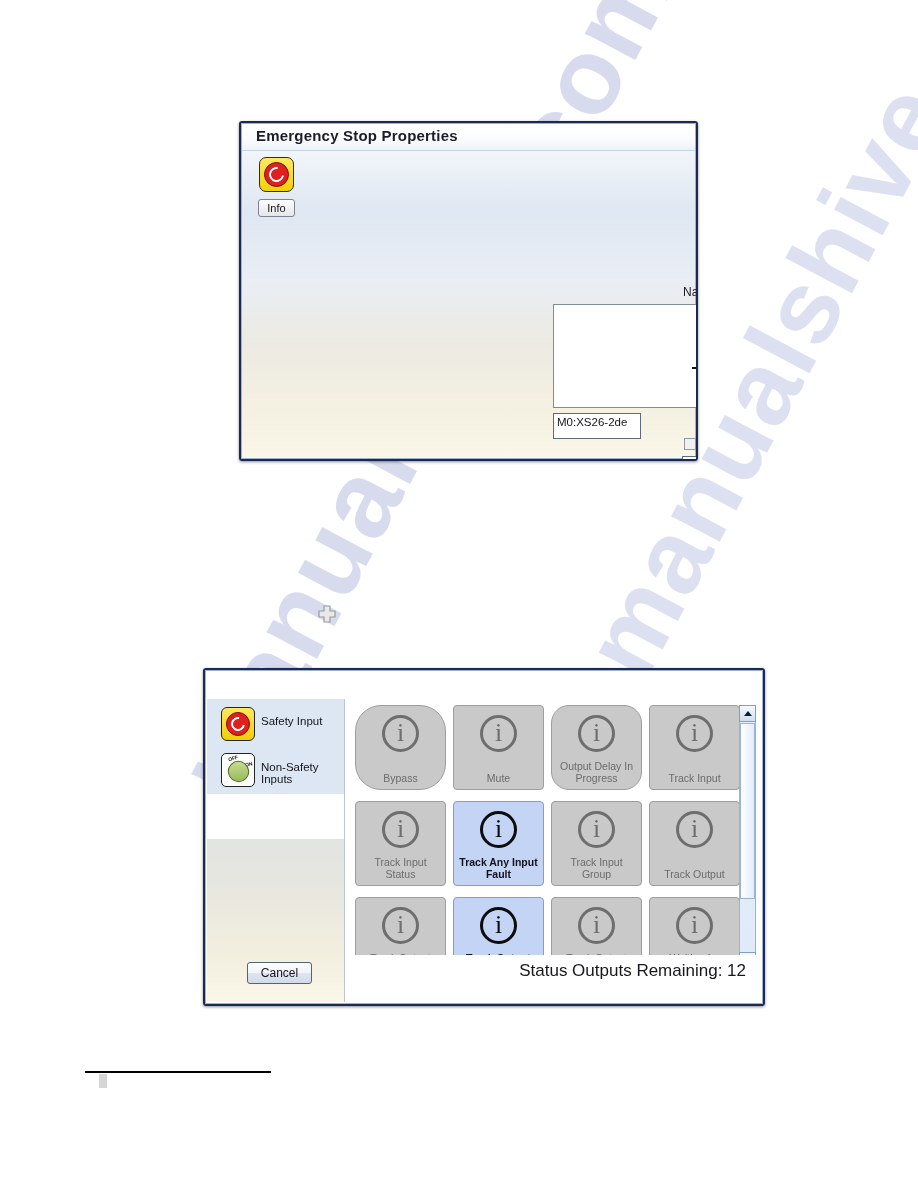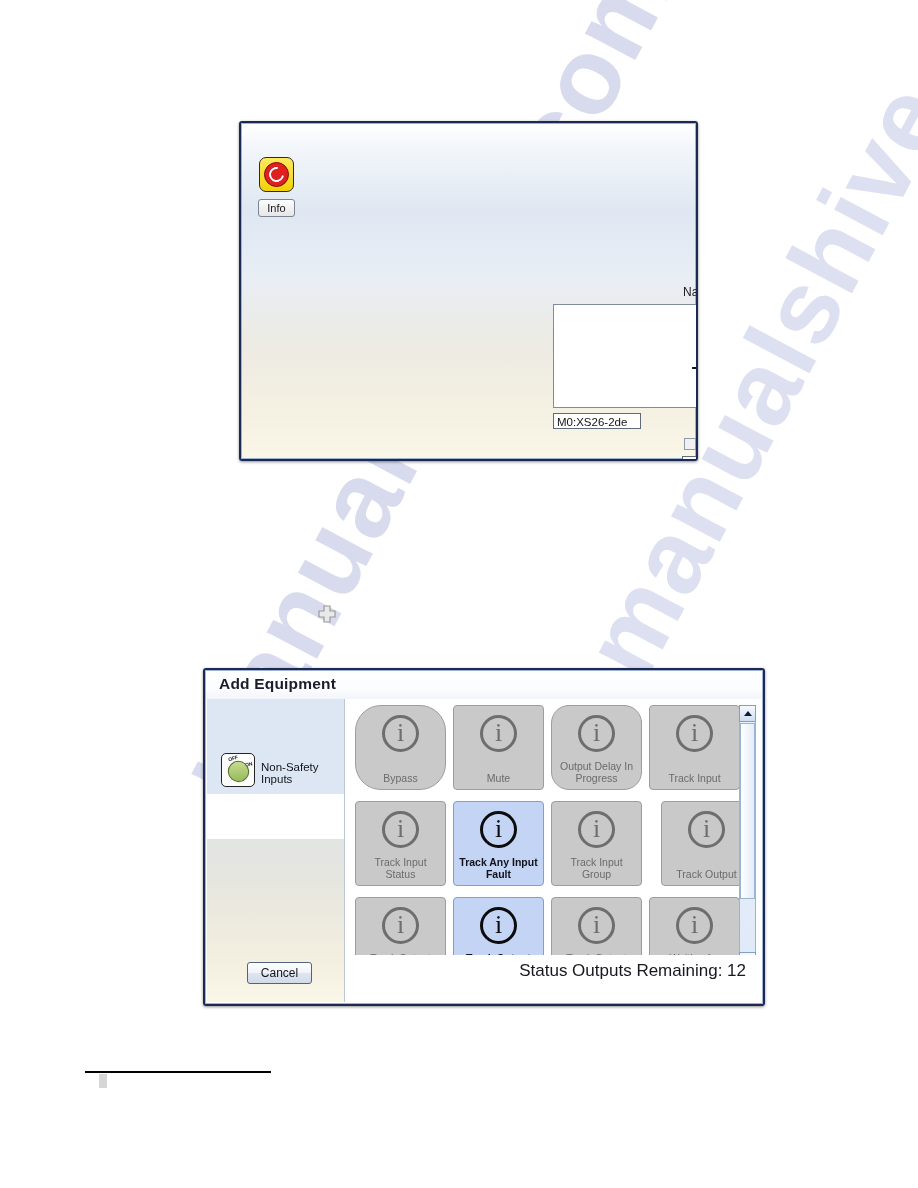--- a/index.html
+++ b/index.html
@@ -87,21 +87,21 @@
   .schematic{
     position:absolute;left:311px;top:180px;width:374px;height:104px;
     border:1px solid #7f8c9b;background:#ffffff;box-sizing:border-box;
   }
 
   
   .combo{
     position:absolute;border:1px solid #5f6b7a;background:#ffffff;
     box-sizing:border-box;font-size:11.5px;color:#14141a;line-height:17px;padding:0 3px;
   }
-  #dev-combo{left:311px;top:289px;width:88px;height:16px;}
+  #dev-combo{left:311px;top:289px;width:88px;height:26px;}
   #in1-combo{left:455px;top:289px;width:42px;height:19px;}
 
   #sim-combo{
     left:440px;top:332px;width:245px;height:17px;
     background:linear-gradient(to bottom,#fbfcfe,#e4ebf4);
     border:1px solid #5f6b7a;font-size:12px;line-height:15px;
   }
 
   .chk{
     position:absolute;left:442px;top:314px;width:12px;height:12px;
@@ -251,20 +251,23 @@
 <div class="page">
 
   <div class="watermark">
     <div class="wm-text wm-a">manualshive.com</div>
     <div class="wm-text wm-b">manualshive.com</div>
   </div>
 
   <div class="dlg" id="estop">
     <div class="dlg-inner">
 
+      <div class="dlg-title">
+        <span>Emergency Stop Properties</span>
+      </div>
 
       <div class="estop-icon">
         <div class="ring"></div>
       </div>
 
       <div class="info-btn">Info</div>
 
       <div class="name-label">Name</div>
 
       <div class="schematic">
@@ -300,26 +303,31 @@
   </div>
 
   <svg class="plus-marker" viewBox="0 0 18 18">
     <path d="M6 1 h6 v5 h5 v6 h-5 v5 h-6 v-5 h-5 v-6 h5 z" fill="#e9e9e9" stroke="#9a9a9a" stroke-width="1.2"></path>
   </svg>
 
   <div class="dlg" id="addeq">
     <div class="ae-notch"></div>
     <div class="dlg-inner">
 
-      <div class="dlg-title">
-        <span>Add Equipment</span>
-      </div>
 
       <div class="ae-side">
 
+        <div class="ae-item" style="top:2px;">
+          <span class="ico">
+            <span class="ico-estop">
+                <span class="r"></span>
+              </span>
+          </span>
+          <span class="t">Safety Input</span>
+        </div>
 
         <div class="ae-item" style="top:48px;">
           <span class="ico">
             <span class="ico-switch">
               <span class="off">OFF</span>
                 <span class="on">ON</span>
               <span class="blade"></span>
             </span>
           </span>
           <span class="t">Non-Safety Inputs</span>
@@ -352,21 +360,21 @@
               <span class="cap">Track Input Status</span>
             </div>
             <div class="tile sel" style="left: 98px; top: 96px;">
               <span class="ci"></span>
               <span class="cap">Track Any Input Fault</span>
             </div>
             <div class="tile" style="left: 196px; top: 96px;">
               <span class="ci"></span>
               <span class="cap">Track Input Group</span>
             </div>
-            <div class="tile" style="left: 294px; top: 96px; margin-left: 12px;">
+            <div class="tile" style="left: 294px; top: 96px;">
               <span class="ci"></span>
               <span class="cap">Track Output</span>
             </div>
             <div class="tile" style="left: 0px; top: 192px;">
               <span class="ci"></span>
               <span class="cap">Track Output Fault</span>
             </div>
             <div class="tile sel" style="left: 98px; top: 192px;">
               <span class="ci"></span>
               <span class="cap">Track Output Fault All</span>

